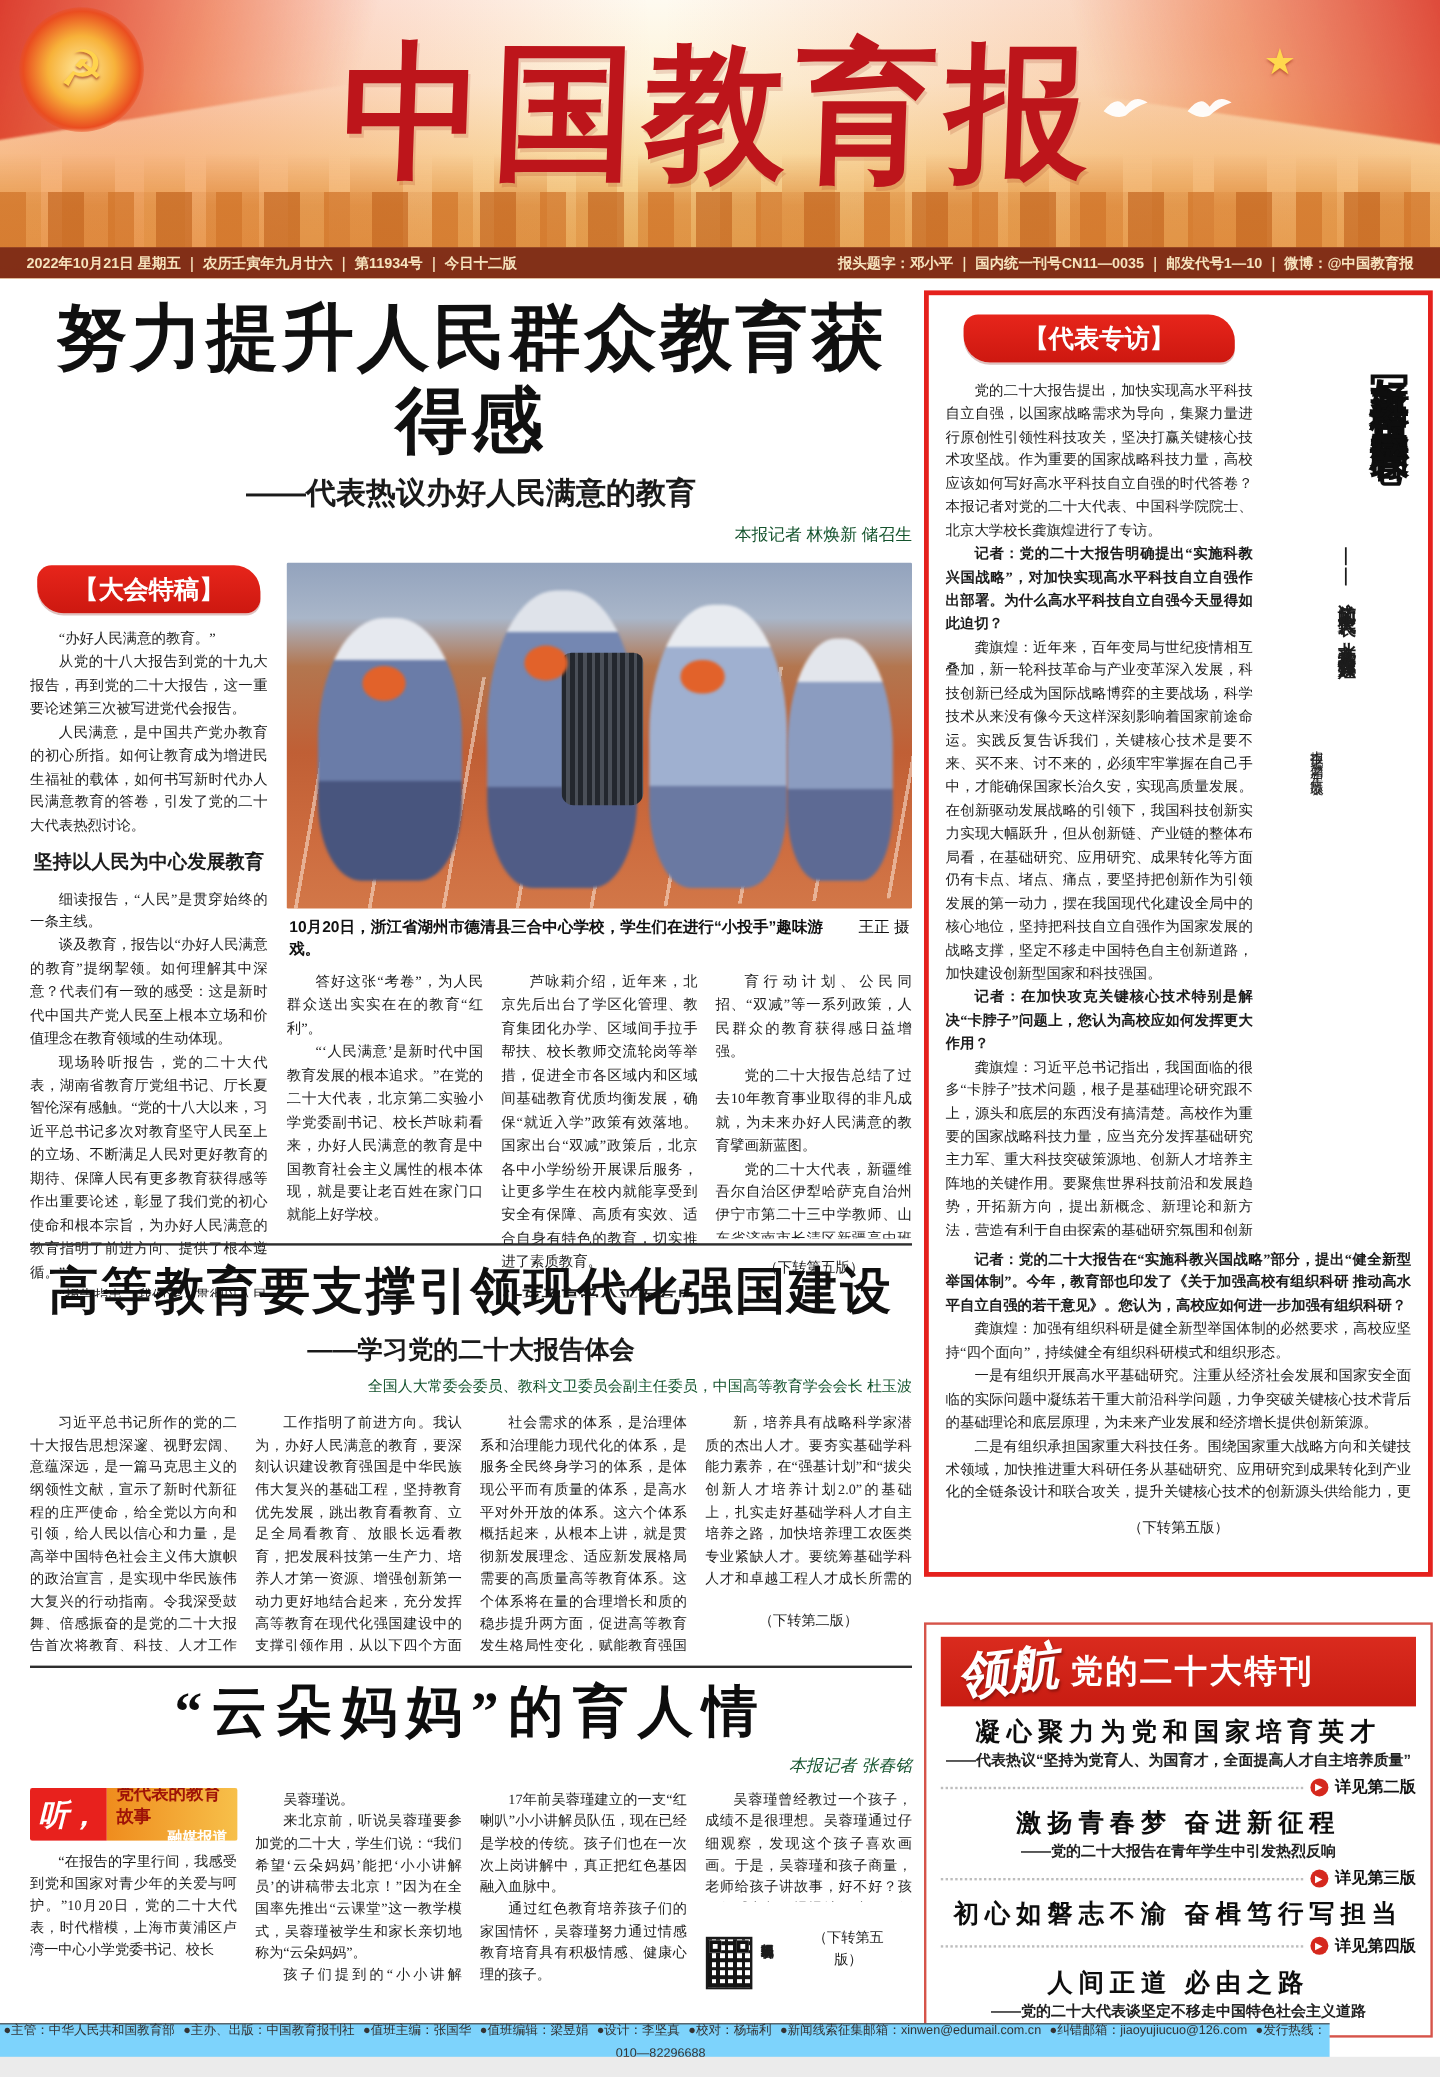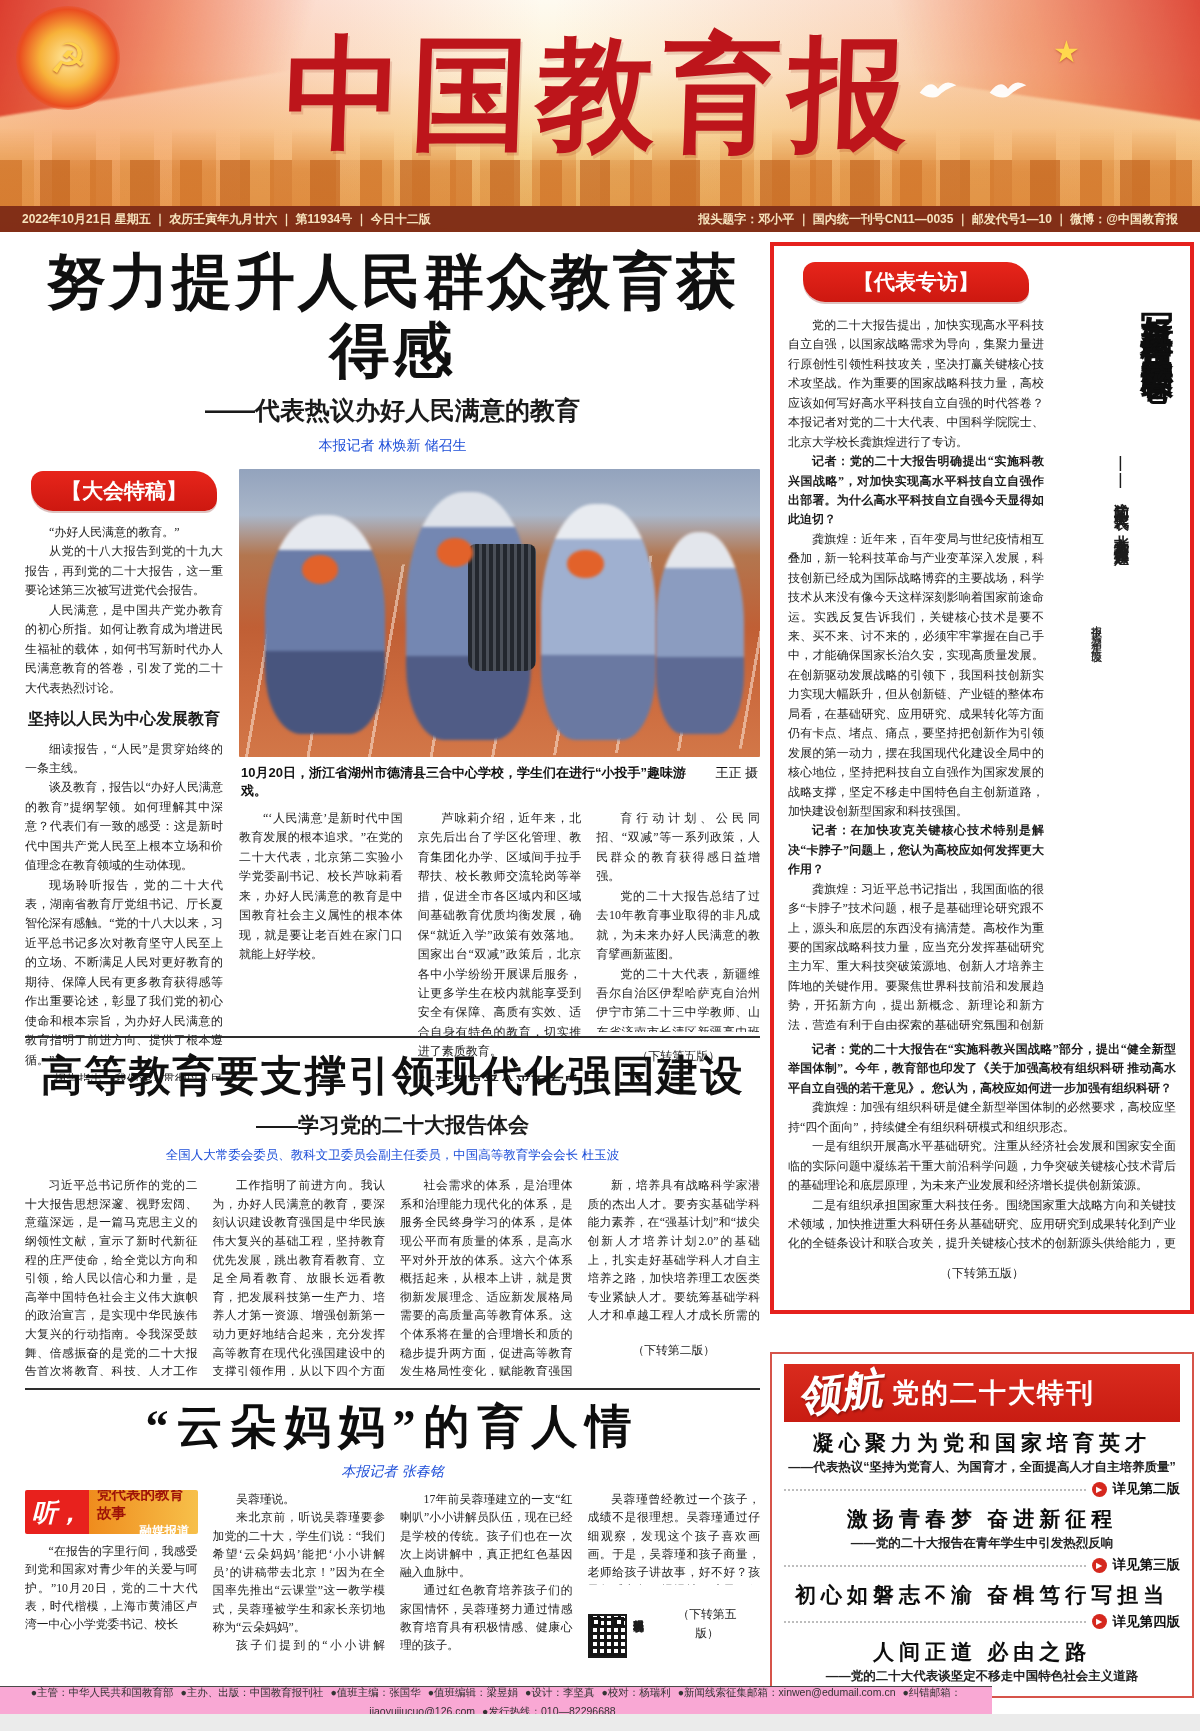--- a/index.html
+++ b/index.html
@@ -36,21 +36,21 @@
     font-family:"Liberation Sans","DejaVu Sans",sans-serif;font-size:12px;font-weight:bold;color:#f6e3bd;}
   
   .paras p{margin:0;text-indent:2em;text-align:justify;font-size:12px;line-height:1.62;}
   .paras p.b{font-weight:bold;}
   .col-subhead{font-family:"Liberation Sans",sans-serif;font-weight:bold;font-size:16px;
     text-align:center;margin:10px 0;line-height:1.35;}
   .badge{background:linear-gradient(180deg,#e7251b,#cd1810);color:#fff;font-family:"Liberation Sans",sans-serif;
     font-weight:bold;font-size:21px;text-align:center;border-radius:12px 22px 12px 22px;
     padding:6px 0;box-shadow:0 2px 0 rgba(120,10,5,.25);}
   .deck{font-family:"Liberation Sans",sans-serif;font-weight:bold;text-align:center;color:#1a1a1a;}
-  .byline{font-family:"Liberation Sans",sans-serif;text-align:center;color:#1d4ed8;}
+  .byline{font-family:"Liberation Sans",sans-serif;text-align:right;color:#14532d;}
   .jump{margin:16px;text-align:center;font-size:12px;}
   .rule{position:absolute;left:25px;width:735px;border-top:2px solid #2e2e2e;}
   .r1{top:1036px;} .r2{top:1388px;}
   .pincol{display:flex;flex-direction:column;}
   .pincol .fill{flex:1;overflow:hidden;min-height:0;}
   
   .lead{position:absolute;left:25px;top:242px;width:735px;}
   .lead h2{margin:6px 0 0;text-align:center;font-size:60px;letter-spacing:3px;line-height:1.15;color:#101010;}
   .lead .deck{font-size:25px;margin-top:8px;}
   .lead .byline{font-size:14px;margin-top:10px;}
@@ -130,22 +130,22 @@
   .qr{position:relative;width:44px;height:44px;border:2px solid #1a1a1a;box-sizing:border-box;background:
     repeating-linear-gradient(0deg,#151515 0 3px,transparent 3px 7px),
     repeating-linear-gradient(90deg,#151515 0 3px,#fff 3px 7px);}
   .qr::before,.qr::after{content:"";position:absolute;width:10px;height:10px;border:3px solid #111;background:#fff;box-sizing:border-box;}
   .qr::before{left:1px;top:1px;} .qr::after{right:1px;top:1px;}
   .qr-caption{writing-mode:vertical-rl;font-size:10.5px;font-weight:bold;line-height:1.1;
     font-family:"Liberation Sans",sans-serif;height:46px;}
   .qr-spacer{flex:1;}
   .story .jump{font-size:11.5px;}
   
-  .pfooter{position:absolute;left:0;top:1686px;width:992px;height:28px;border-top:1px solid #4a4a4a;
-    background:#f9a8d4;display:flex;align-items:center;justify-content:center;}
+  .pfooter{position:absolute;left:0;top:1686px;width:1108px;height:28px;border-top:1px solid #4a4a4a;
+    background:#7dd3fc;display:flex;align-items:center;justify-content:center;}
   .pfooter .paras{text-align:center;}
   .pfooter p{display:inline;margin:0 7px 0 0;text-indent:0;font-size:10.5px;color:#333;
     font-family:"Liberation Sans",sans-serif;}
   .graybar{position:absolute;left:0;top:1714px;width:1200px;height:17px;background:#ebebeb;}
 </style>
 </head>
 <body>
 
 <div id="page">
 
@@ -205,20 +205,21 @@
           <div class="scarf sc1"></div>
           <div class="scarf sc2"></div>
           <div class="scarf sc3"></div>
         </figure>
         <div class="caption-row">
           <span class="caption">10月20日，浙江省湖州市德清县三合中心学校，学生们在进行“小投手”趣味游戏。</span>
           <span class="credit">王正 摄</span>
         </div>
         <div class="cols3">
           <div class="tcol paras">
+              <p>答好这张“考卷”，为人民群众送出实实在在的教育“红利”。</p>
               <p>“‘人民满意’是新时代中国教育发展的根本追求。”在党的二十大代表，北京第二实验小学党委副书记、校长芦咏莉看来，办好人民满意的教育是中国教育社会主义属性的根本体现，就是要让老百姓在家门口就能上好学校。</p>
             </div>
           <div class="tcol">
             <div class="paras">
                 <p>芦咏莉介绍，近年来，北京先后出台了学区化管理、教育集团化办学、区域间手拉手帮扶、校长教师交流轮岗等举措，促进全市各区域内和区域间基础教育优质均衡发展，确保“就近入学”政策有效落地。国家出台“双减”政策后，北京各中小学纷纷开展课后服务，让更多学生在校内就能享受到安全有保障、高质有实效、适合自身有特色的教育，切实推进了素质教育。</p>
               </div>
             <div class="col-subhead">让孩子享受公平而有质量的教育</div>
 
           </div>
           <div class="tcol pincol">

